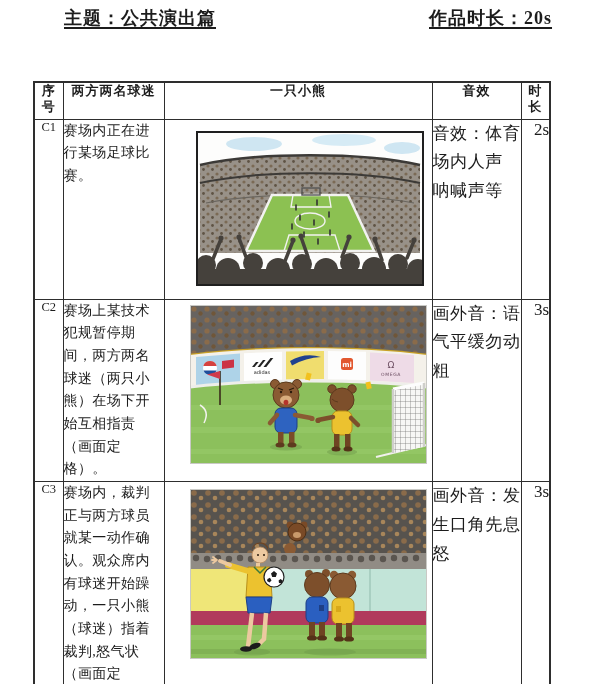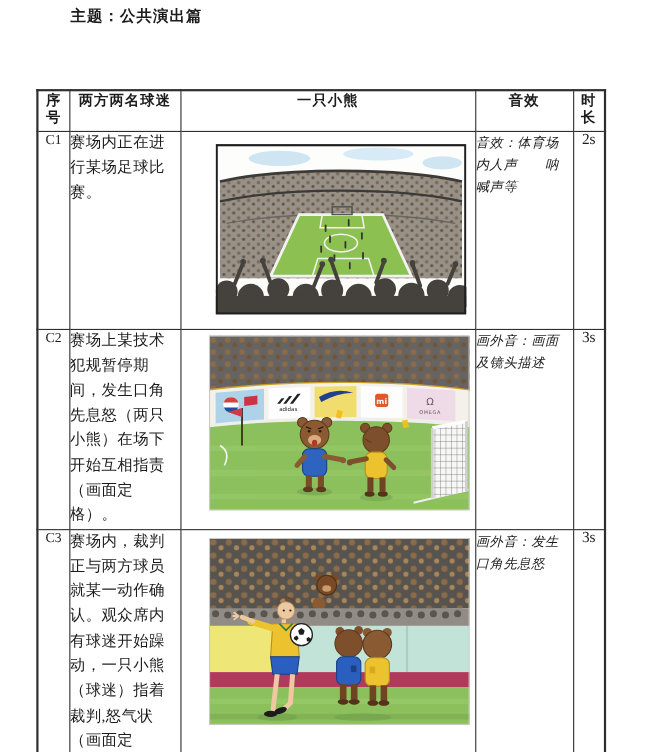--- a/index.html
+++ b/index.html
@@ -1,50 +1,51 @@
 <!DOCTYPE html>
 <html><head>
 <meta charset="utf-8">
 <style>
   html,body{margin:0;padding:0;}
   body{background:#ffffff;font-family:"Liberation Serif","DejaVu Serif",serif;color:#1c1c1c;}
   .page{position:relative;width:600px;height:684px;background:#ffffff;overflow:hidden;}
-  .top-title{position:absolute;top:6px;font-size:14px;font-weight:bold;letter-spacing:1px;
-    text-underline-offset:3px;text-decoration-thickness:1.5px;}
+  .top-title{position:absolute;top:6px;font-size:18px;font-weight:bold;letter-spacing:1px;
+    text-decoration:underline;text-underline-offset:3px;text-decoration-thickness:1.5px;}
   .topic{left:64px;}
   .worklen{left:429px;}
   table.storyboard{position:absolute;left:33px;top:81px;border-collapse:collapse;table-layout:fixed;
     width:516px;border:2px solid #2e2e2e;}
   table.storyboard th,table.storyboard td{border:1.5px solid #2e2e2e;vertical-align:top;
     padding:0;overflow:hidden;}
   th.hdr{font-size:13px;font-weight:bold;vertical-align:middle;text-align:center;
     line-height:1.25;letter-spacing:1px;padding:2px 1px;}
   tr.hdr-row{height:37px;}
   tr.row-c1{height:180px;}
   tr.row-c2{height:173px;}
   tr.row-c3{height:159px;}
   td.seq{text-align:center;font-size:12.5px;padding-top:5px;font-family:"Liberation Serif",serif;margin-left:38px;}
   td.desc{font-size:14px;line-height:1.62;letter-spacing:0.4px;padding:4px 3px 0 6px;
     word-break:break-all;}
-  td.sound{font-size:12px;line-height:1.7;letter-spacing:0.6px;padding:4px 3px 0 5px;
-    word-break:break-all;font-style:italic;}
-  td.dur{text-align:center;font-size:14px;padding-top:5px;}
+  td.sound{font-size:17px;line-height:1.7;letter-spacing:0.6px;padding:4px 3px 0 5px;
+    word-break:break-all;}
+  td.dur{text-align:right;font-size:17px;padding-top:5px;}
   td.sketch{background:#ffffff;}
   .sk{display:block;}
   .sk1{margin:11px 0 0 31px;}
   .sk2{margin:5px 0 0 25px;}
   .sk3{margin:7px 0 0 25px;}
   svg text{font-family:"DejaVu Sans",sans-serif;}
 </style>
 </head>
 <body>
 
 <div class="page">
 
   <div class="top-title topic">主题：公共演出篇</div>
+  <div class="top-title worklen">作品时长：20s</div>
 
   <table class="storyboard">
     <colgroup>
       <col style="width:29px">
         <col style="width:101px">
         <col style="width:268px">
         <col style="width:89px">
         <col style="width:29px">
     </colgroup>
     <thead>
@@ -131,21 +132,21 @@
             </g>
             <rect x="1" y="1" width="226" height="153" fill="none" stroke="#1f1f1f" stroke-width="2"></rect>
           </svg>
         </td>
         <td class="sound">音效：体育场内人声　　呐喊声等</td>
         <td class="dur">2s</td>
       </tr>
 
       <tr class="row-c2">
         <td class="seq">C2</td>
-        <td class="desc">赛场上某技术犯规暂停期间，发生口角先息怒（两只小熊）在场下开始互相指责（画面定格）。</td>
+        <td class="desc">赛场上某技术犯规暂停期间，两方两名球迷（两只小熊）在场下开始互相指责（画面定格）。</td>
         <td class="sketch">
           <svg class="sk sk2" width="237" height="159" viewBox="0 0 237 159">
             <defs>
               <pattern id="p2crowd" width="13" height="11" patternUnits="userSpaceOnUse">
                 <circle cx="4" cy="4" r="2.6" fill="#8a6b4a"></circle>
                 <circle cx="10.5" cy="8.5" r="2.2" fill="#6f5639"></circle>
               </pattern>
               <pattern id="p2net" width="5" height="6" patternUnits="userSpaceOnUse">
                 <path d="M0,0 H5 M0,0 V6" stroke="#6d6d6d" stroke-width="0.7" fill="none"></path>
               </pattern>
@@ -235,21 +236,21 @@
               <circle cx="128" cy="115.5" r="2.6" fill="#7d4f2b"></circle>
               <path d="M161,113 l7,7" stroke="#7d4f2b" stroke-width="4.5" stroke-linecap="round"></path>
               <rect x="144" y="129" width="5.5" height="13" fill="#6f4422"></rect>
               <rect x="155" y="129" width="5.5" height="13" fill="#6f4422"></rect>
               <ellipse cx="146" cy="144" rx="4.5" ry="2.5" fill="#543318"></ellipse>
               <ellipse cx="158" cy="144" rx="4.5" ry="2.5" fill="#543318"></ellipse>
             </g>
             <rect x="0.5" y="0.5" width="236" height="158" fill="none" stroke="#c9c9c5" stroke-width="1"></rect>
           </svg>
         </td>
-        <td class="sound">画外音：画面及镜头描述</td>
+        <td class="sound">画外音：语气平缓勿动粗</td>
         <td class="dur">3s</td>
       </tr>
 
       <tr class="row-c3">
         <td class="seq">C3</td>
         <td class="desc">赛场内，裁判正与两方球员就某一动作确认。观众席内有球迷开始躁动，一只小熊（球迷）指着裁判,怒气状（画面定格）。</td>
         <td class="sketch">
           <svg class="sk sk3" width="237" height="170" viewBox="0 0 237 170">
             <defs>
               <pattern id="p3crowd" width="14" height="12" patternUnits="userSpaceOnUse">

